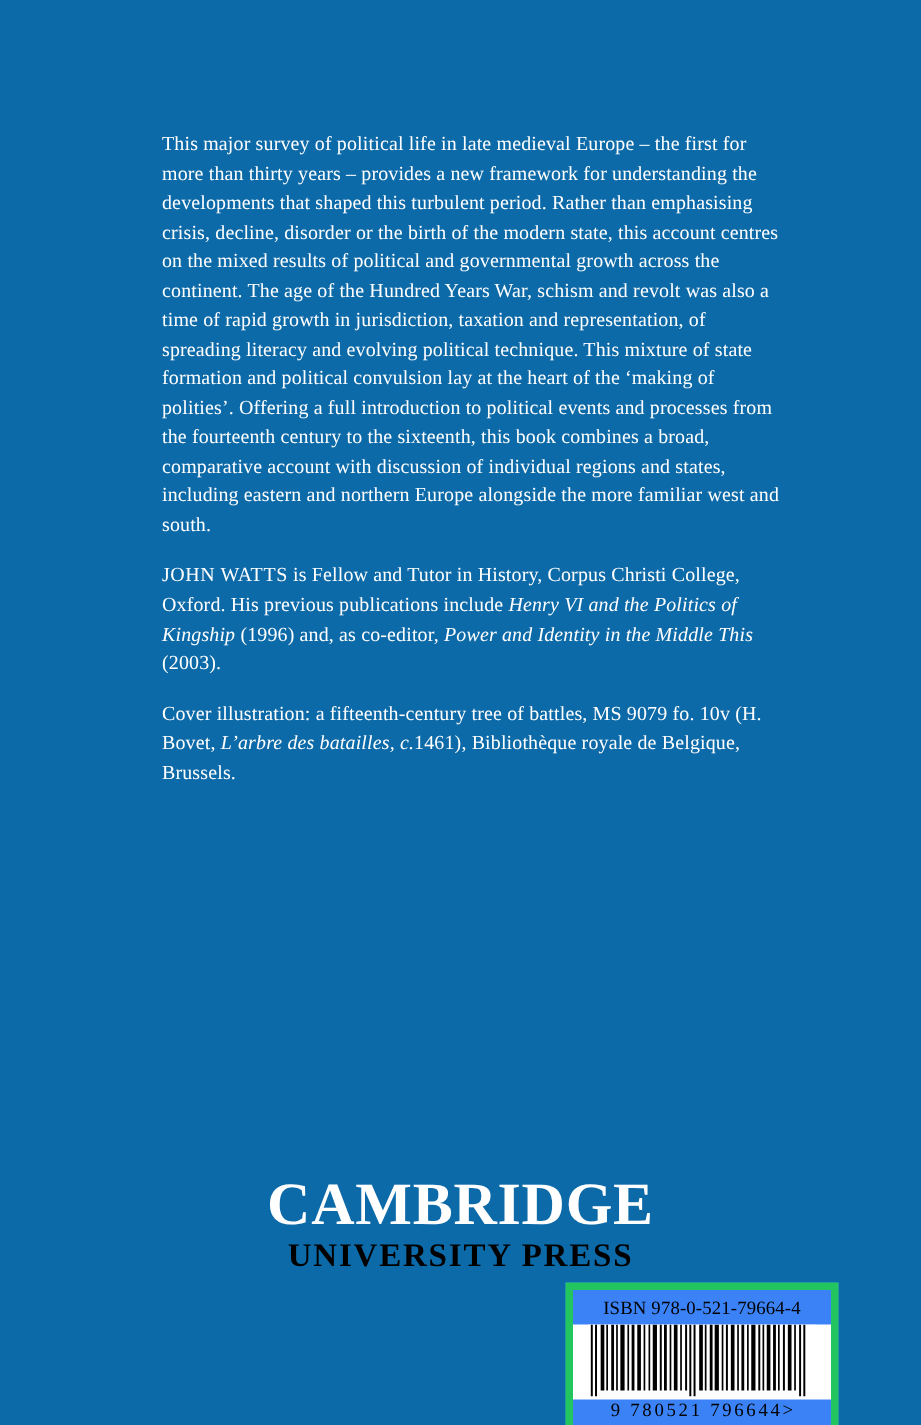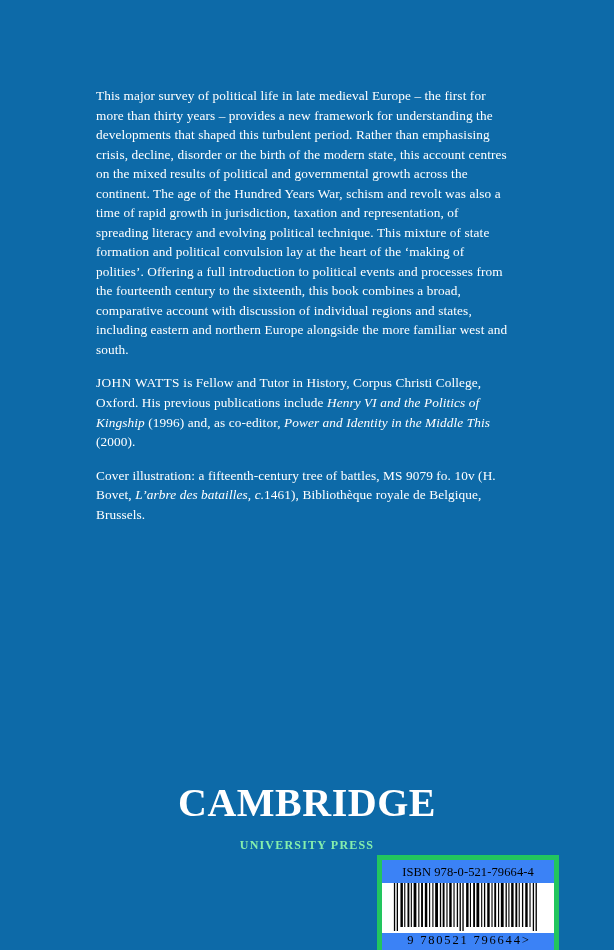--- a/index.html
+++ b/index.html
@@ -15,21 +15,21 @@
     position: relative;
     overflow: hidden;
   }
   .back-cover {
     position: absolute;
     inset: 0;
     background: #0d6aa8;
   }
   .blurb {
     position: absolute;
-    left: 96px;
+    left: 108px;
     top: 86px;
     width: 412px;
   }
   .blurb p {
     margin: 0 0 14px 0;
     font-size: 13.3px;
     line-height: 1.47;
     text-align: left;
     letter-spacing: 0.1px;
   }
@@ -53,26 +53,26 @@
   .logo-cambridge {
     font-family: "Liberation Serif", serif;
     font-size: 40px;
     font-weight: bold;
     letter-spacing: 0.5px;
     line-height: 1.05;
     color: #ffffff;
   }
   .logo-university {
     font-family: "Liberation Serif", serif;
-    font-size: 12px;
+    font-size: 22px;
     font-weight: bold;
     letter-spacing: 1.2px;
     line-height: 1.15;
-    color: #86efac;
-    margin-top: 15px;
+    color: #000000;
+    margin-top: 0;
   }
   .logo-url {
     font-family: "Liberation Sans", sans-serif;
     font-size: 12px;
     font-weight: bold;
     letter-spacing: 0.2px;
     margin-top: 6px;
     color: #ffffff;
   }
   .isbn-panel {
@@ -116,21 +116,21 @@
   }
 </style>
 </head>
 <body>
 
 <div class="back-cover">
 
   <div class="blurb">
     <p>This major survey of political life in late medieval Europe – the first for more than thirty years – provides a new framework for understanding the developments that shaped this turbulent period. Rather than emphasising crisis, decline, disorder or the birth of the modern state, this account centres on the mixed results of political and governmental growth across the continent. The age of the Hundred Years War, schism and revolt was also a time of rapid growth in jurisdiction, taxation and representation, of spreading literacy and evolving political technique. This mixture of state formation and political convulsion lay at the heart of the ‘making of polities’. Offering a full introduction to political events and processes from the fourteenth century to the sixteenth, this book combines a broad, comparative account with discussion of individual regions and states, including eastern and northern Europe alongside the more familiar west and south.</p>
 
-    <p class="spaced-above"><span class="smallcaps">JOHN WATTS</span><span> is Fellow and Tutor in History, Corpus Christi College, Oxford. His previous publications include </span><em>Henry VI and the Politics of Kingship</em><span> (1996) and, as co-editor, </span><em>Power and Identity in the Middle This</em><span> (2000).</span></p>
+    <p class="spaced-above"><span class="smallcaps">JOHN WATTS</span><span> is Fellow and Tutor in History, Corpus Christi College, Oxford. His previous publications include </span><em>Henry VI and the Politics of Kingship</em><span> (1996) and, as co-editor, </span><em>Power and Identity in the Middle This</em><span> (2003).</span></p>
 
     <p class="spaced-above"><span>Cover illustration: a fifteenth-century tree of battles, MS 9079 fo. 10v (H. Bovet, </span><em>L’arbre des batailles, c.</em><span>1461), Bibliothèque royale de Belgique, Brussels.</span></p>
   </div>
 
   <div class="logo-block">
     <div class="logo-cambridge">CAMBRIDGE</div>
     <div class="logo-university">UNIVERSITY PRESS</div>
   </div>
 
   <div class="isbn-panel">

